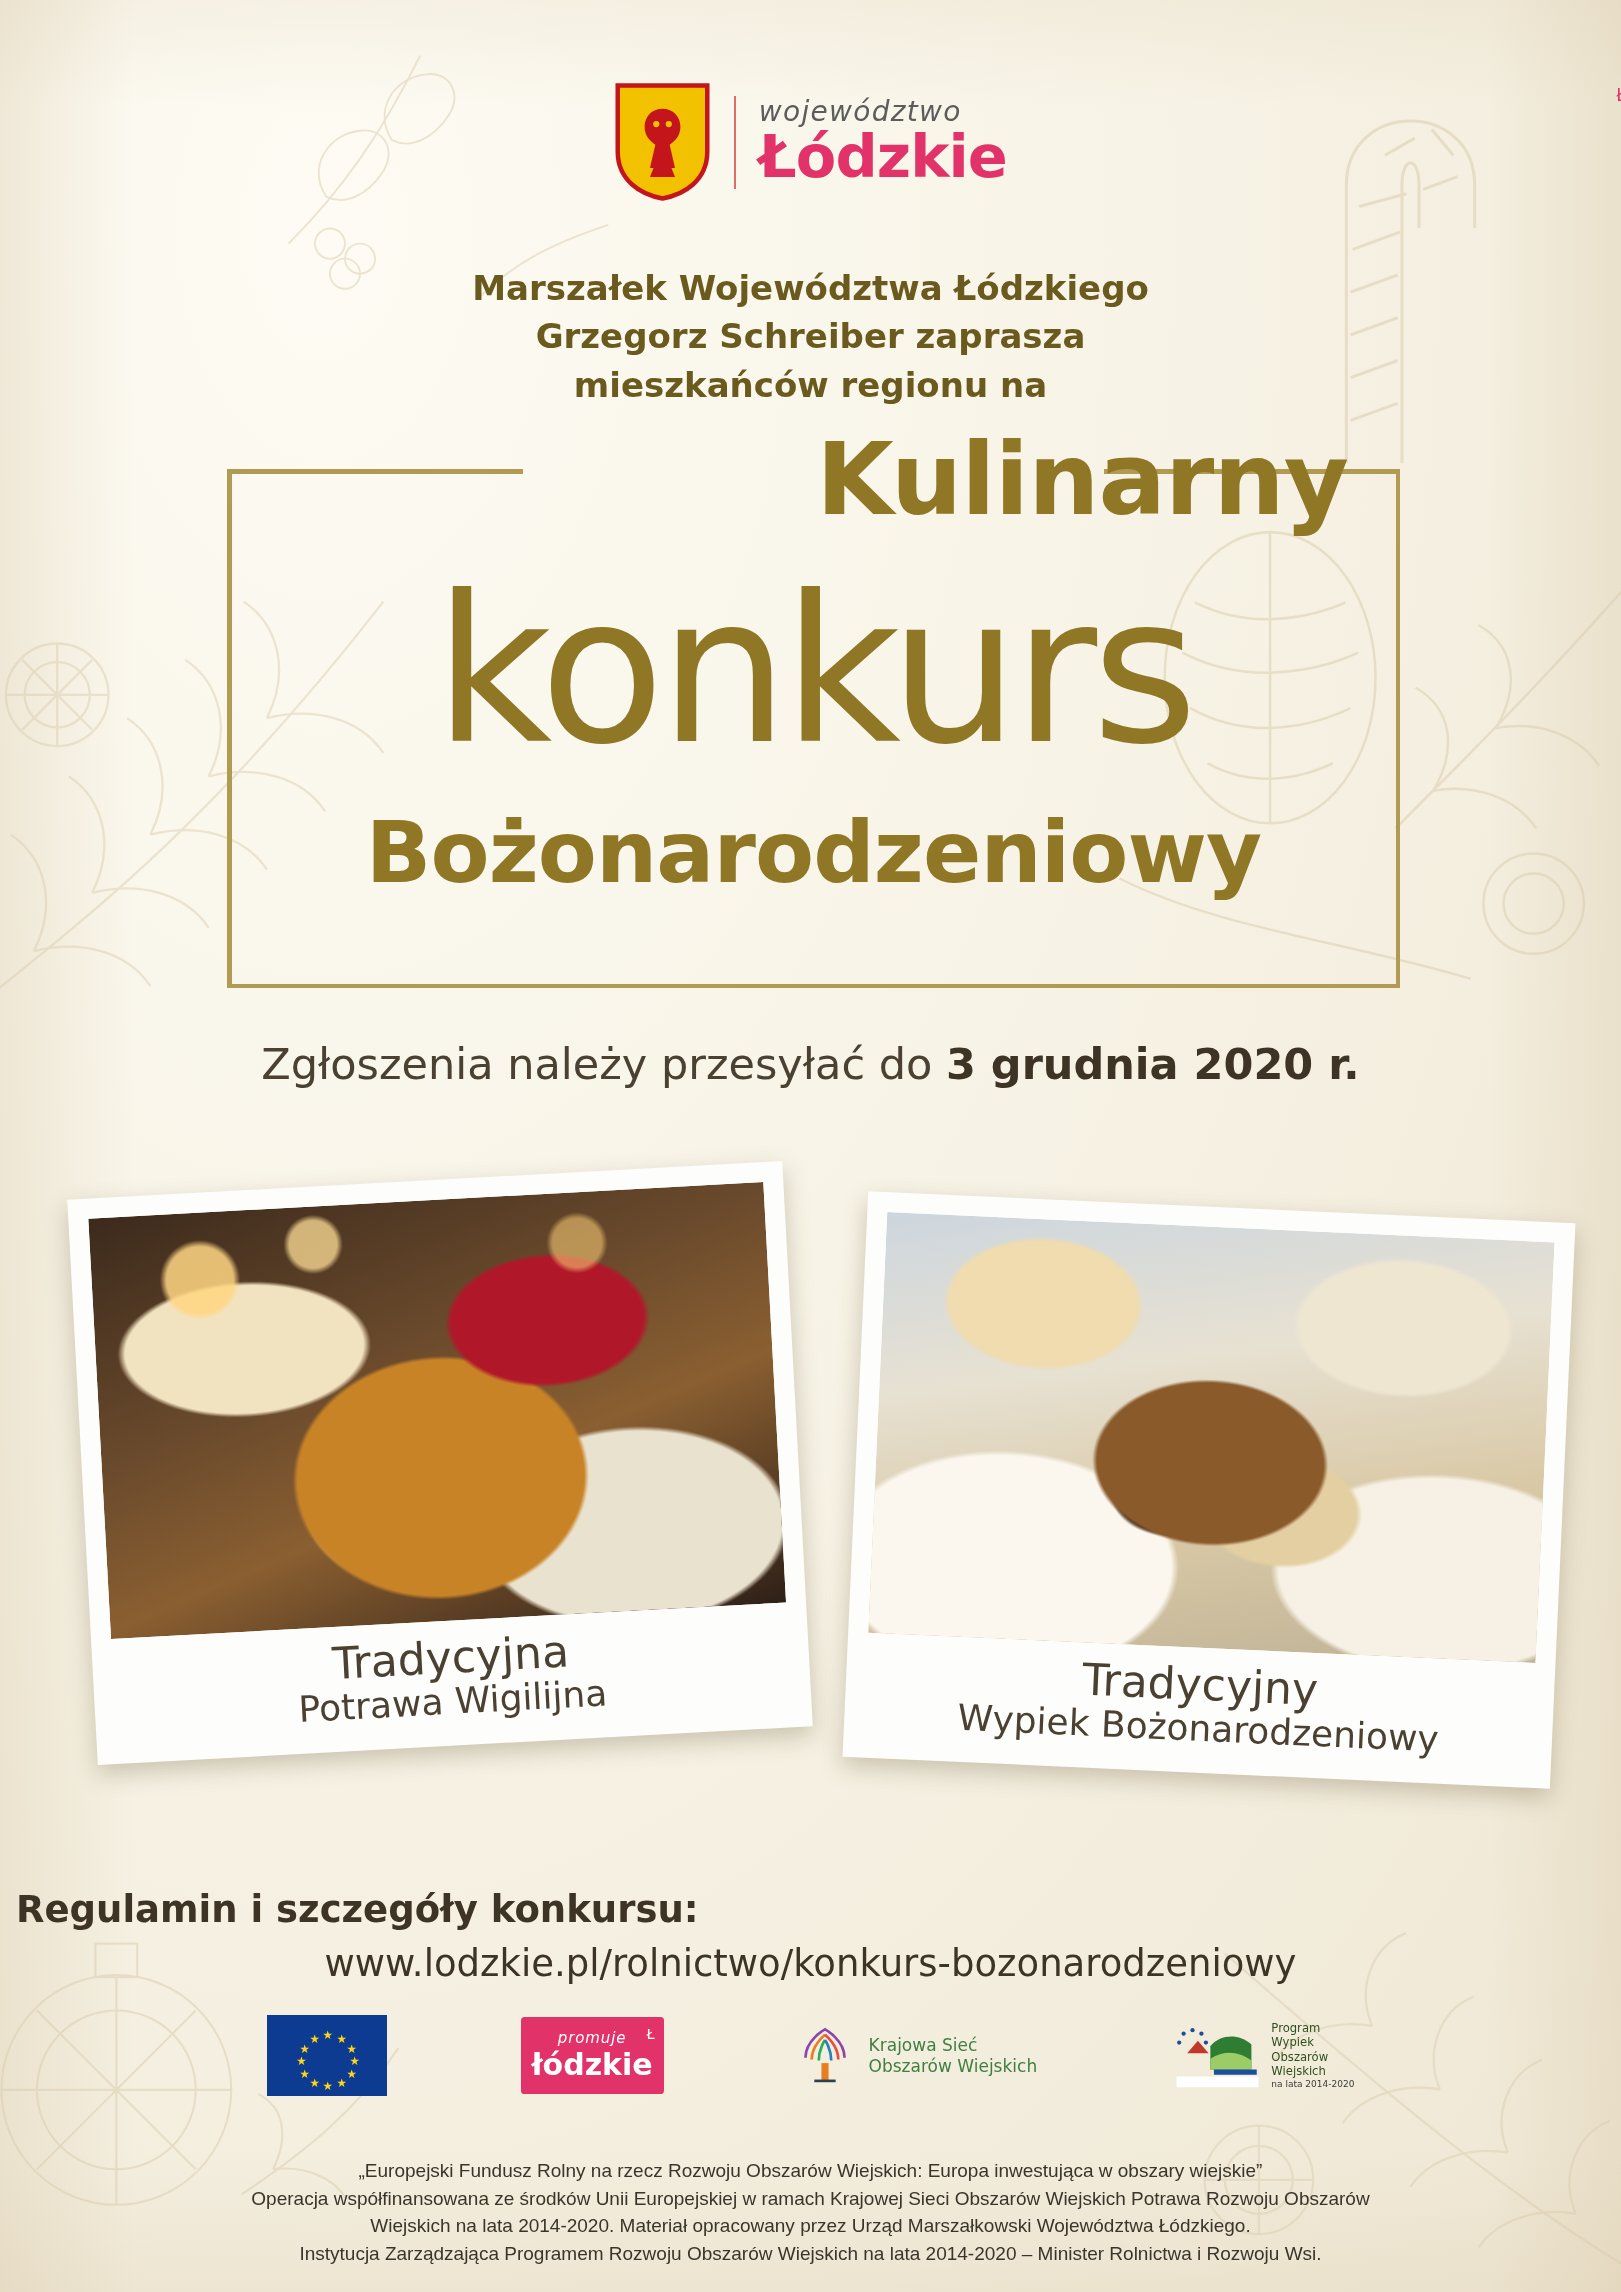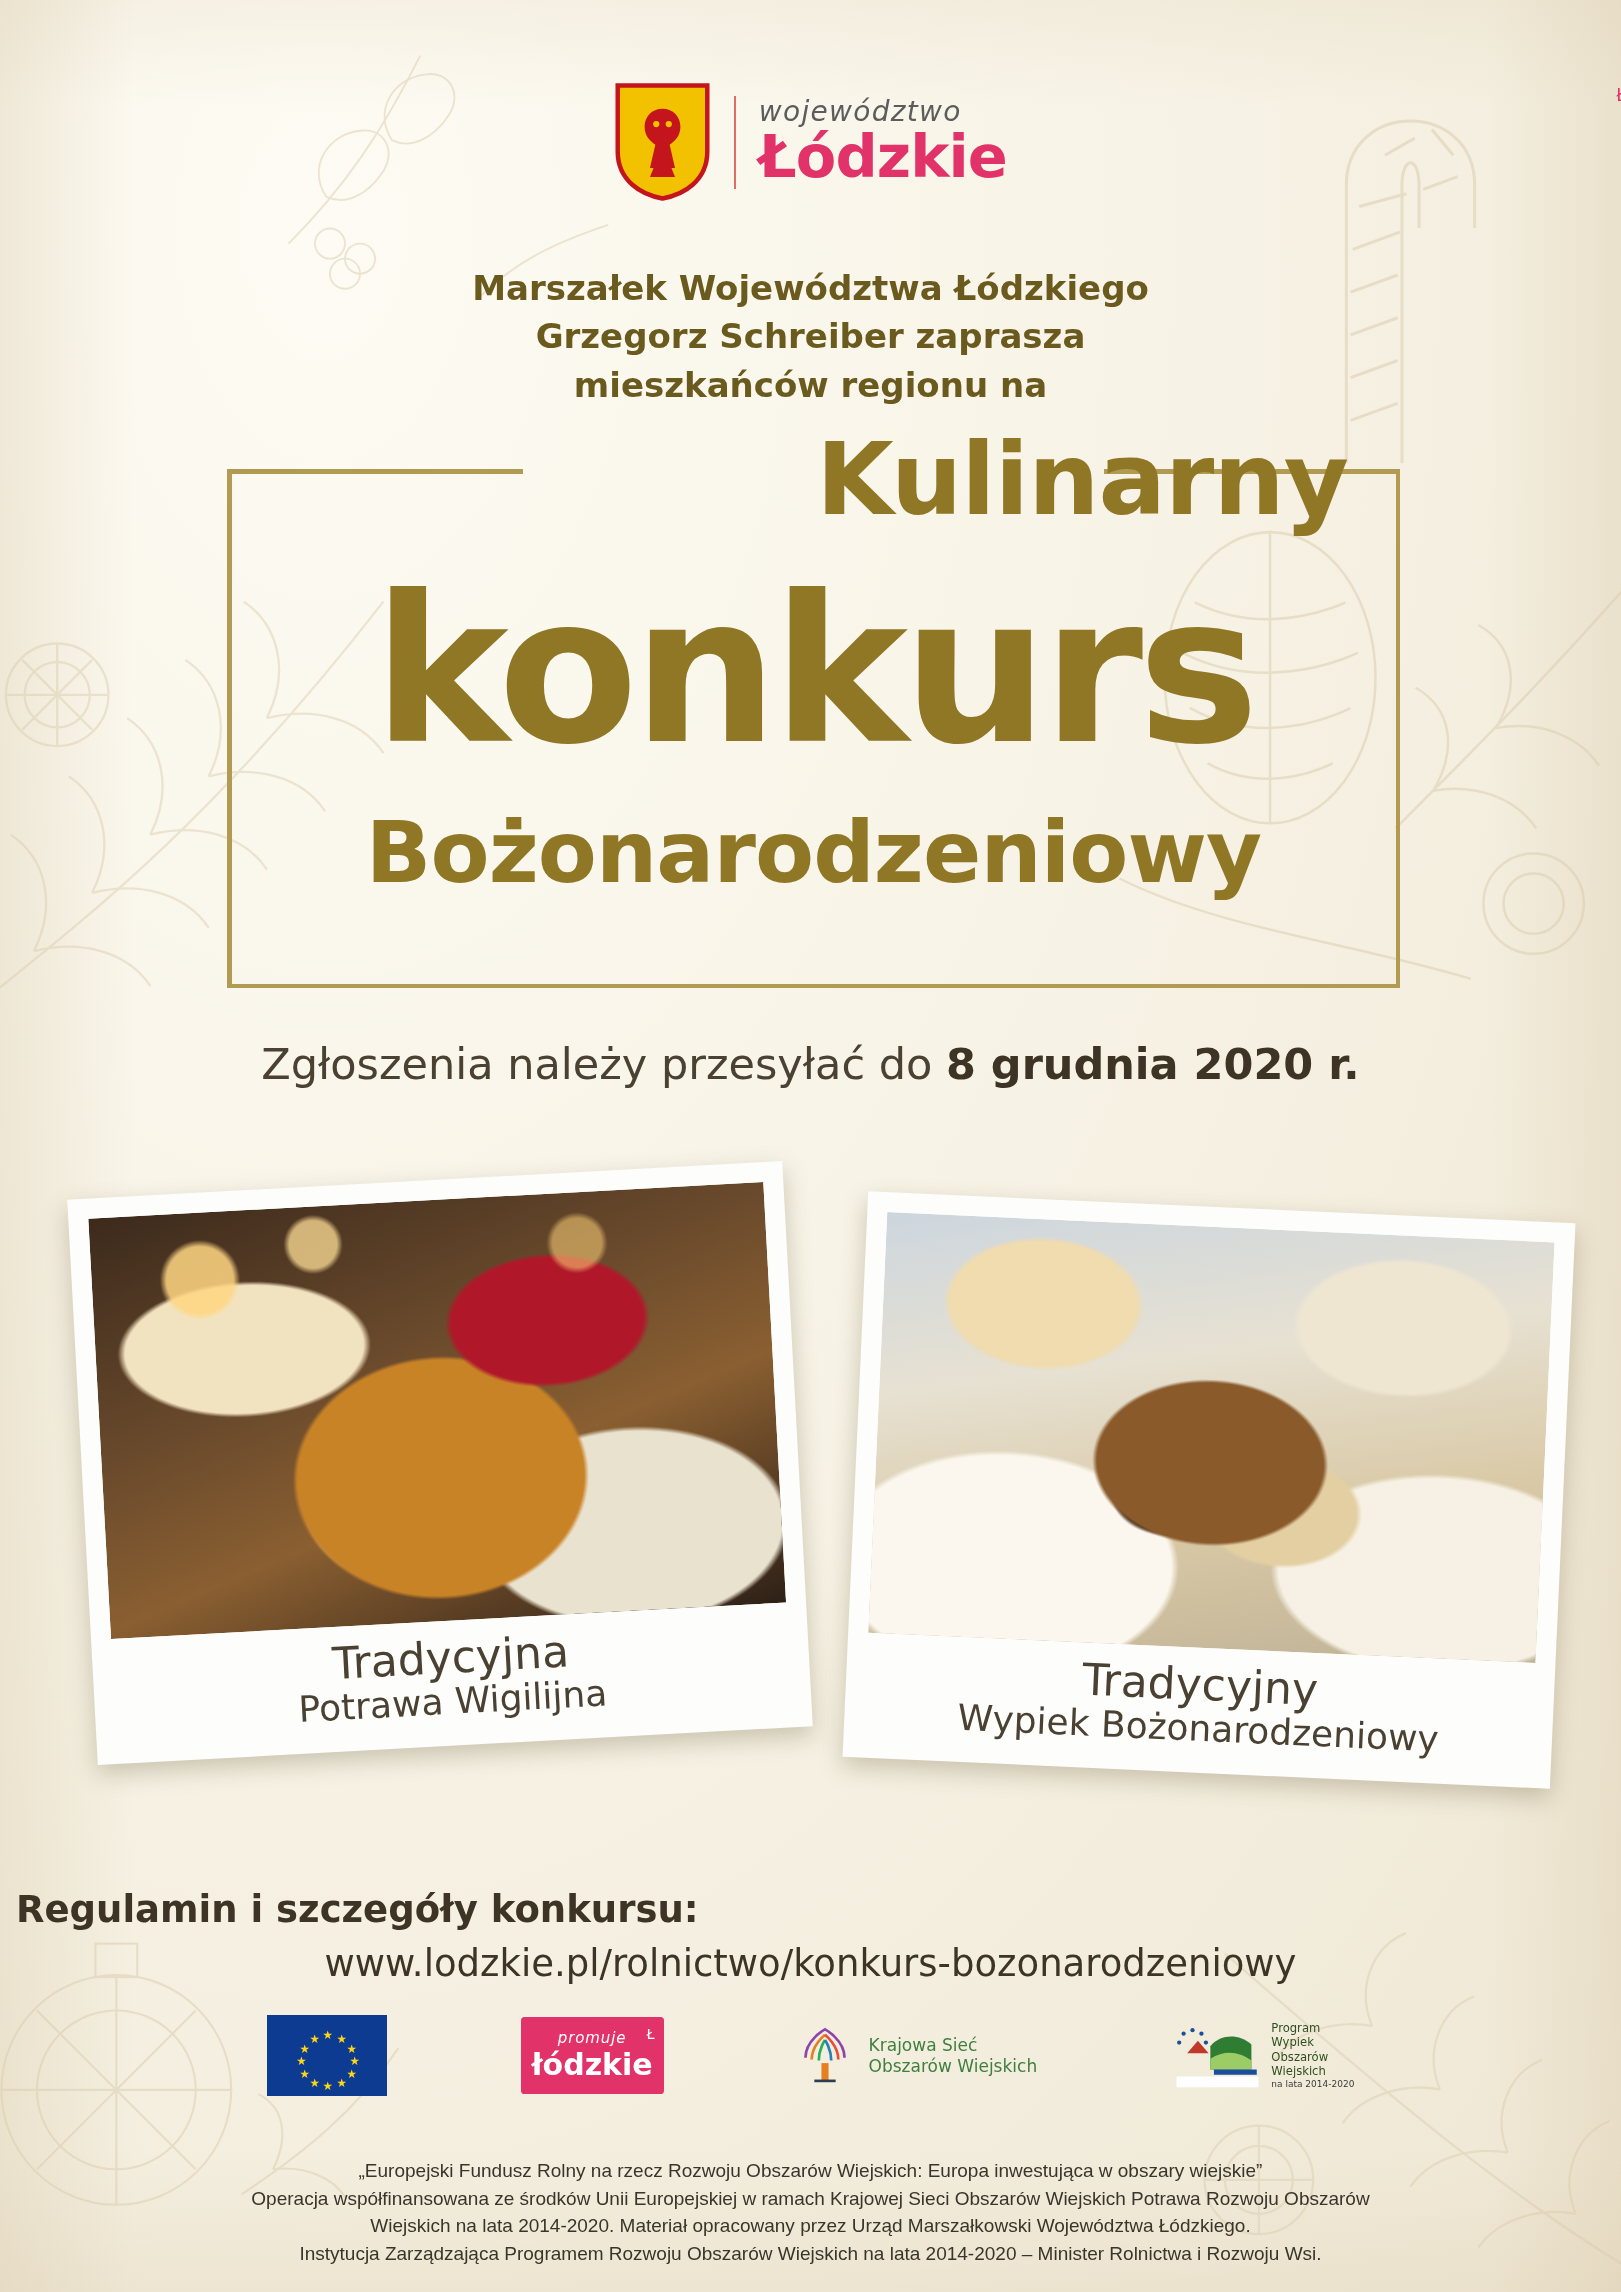--- a/index.html
+++ b/index.html
@@ -139,21 +139,21 @@
     letter-spacing: -0.9px;
     line-height: 1;
   }
   .title-konkurs {
     position: absolute;
     top: 100px;
     left: 0;
     width: 1173px;
     text-align: center;
     font-family: "DejaVu Sans", sans-serif;
-    font-weight: bold;
+    font-weight: normal;
     font-size: 204px;
     color: #8f7726;
     letter-spacing: -5.4px;
     line-height: 1;
   }
   .title-bozo {
     position: absolute;
     top: 340px;
     left: 0;
     width: 1173px;
@@ -464,21 +464,21 @@
       <div class="frame-line fl-left"></div>
       <div class="frame-line fl-right"></div>
       <div class="frame-line fl-bottom"></div>
 
       <div class="title-kulinarny">Kulinarny</div>
       <div class="title-konkurs">konkurs</div>
       <div class="title-bozo">Bożonarodzeniowy</div>
     </div>
 
     <div class="deadline">
-      <span>Zgłoszenia należy przesyłać do </span><b>8 grudnia 2020 r.</b>
+      <span>Zgłoszenia należy przesyłać do </span><b>3 grudnia 2020 r.</b>
     </div>
 
     <div class="photo-card card-left">
       <div class="img">
         <div class="food-left"></div>
       </div>
       <div class="photo-caption">
         <div class="cap1">Tradycyjna</div>
         <div class="cap2">Potrawa Wigilijna</div>
       </div>

